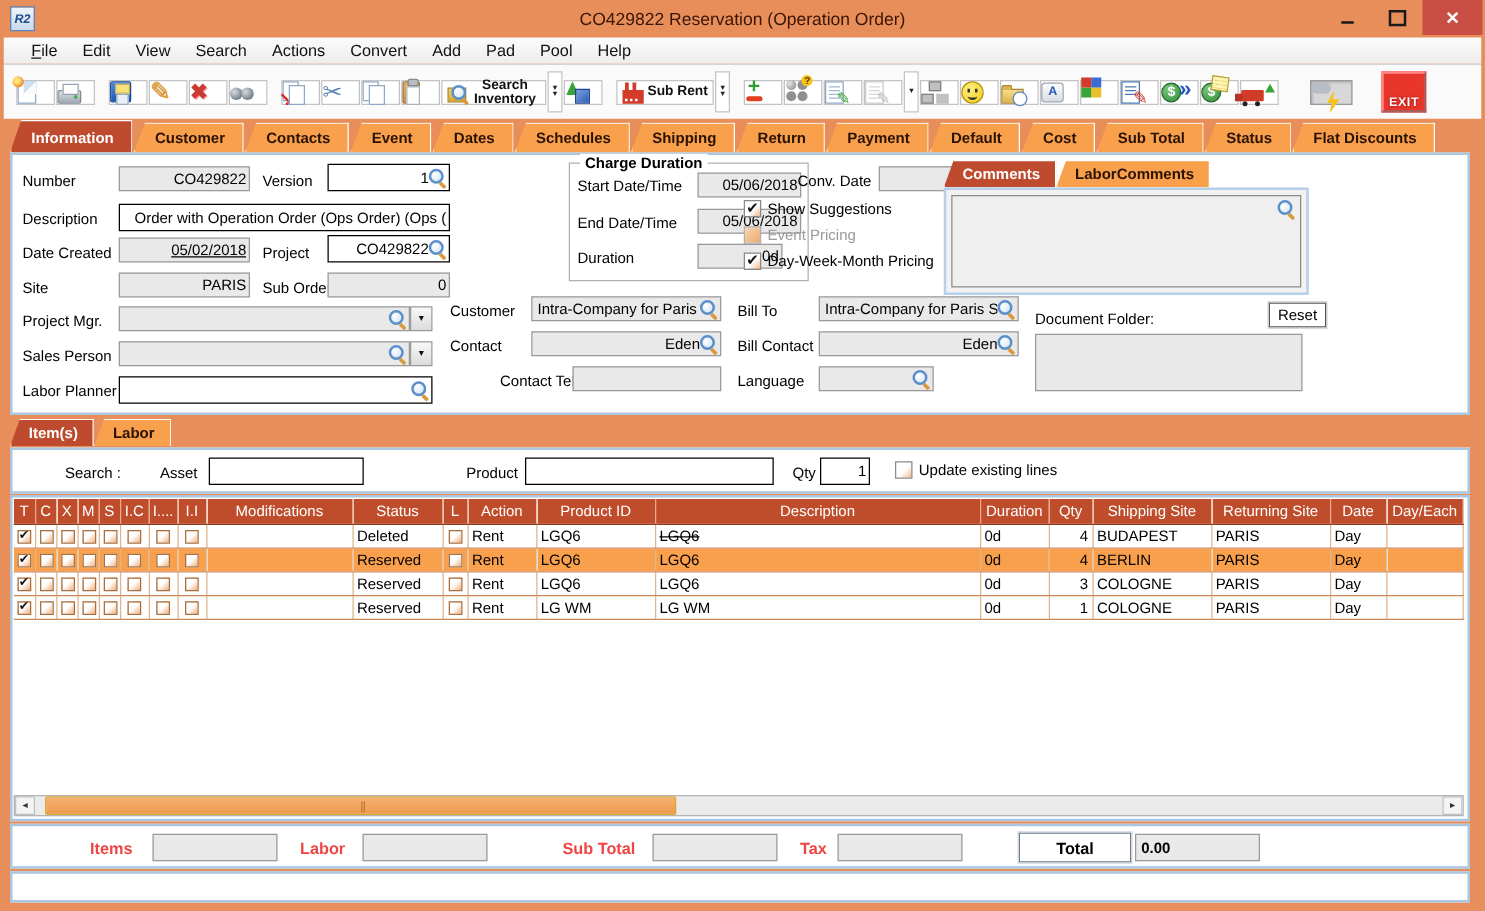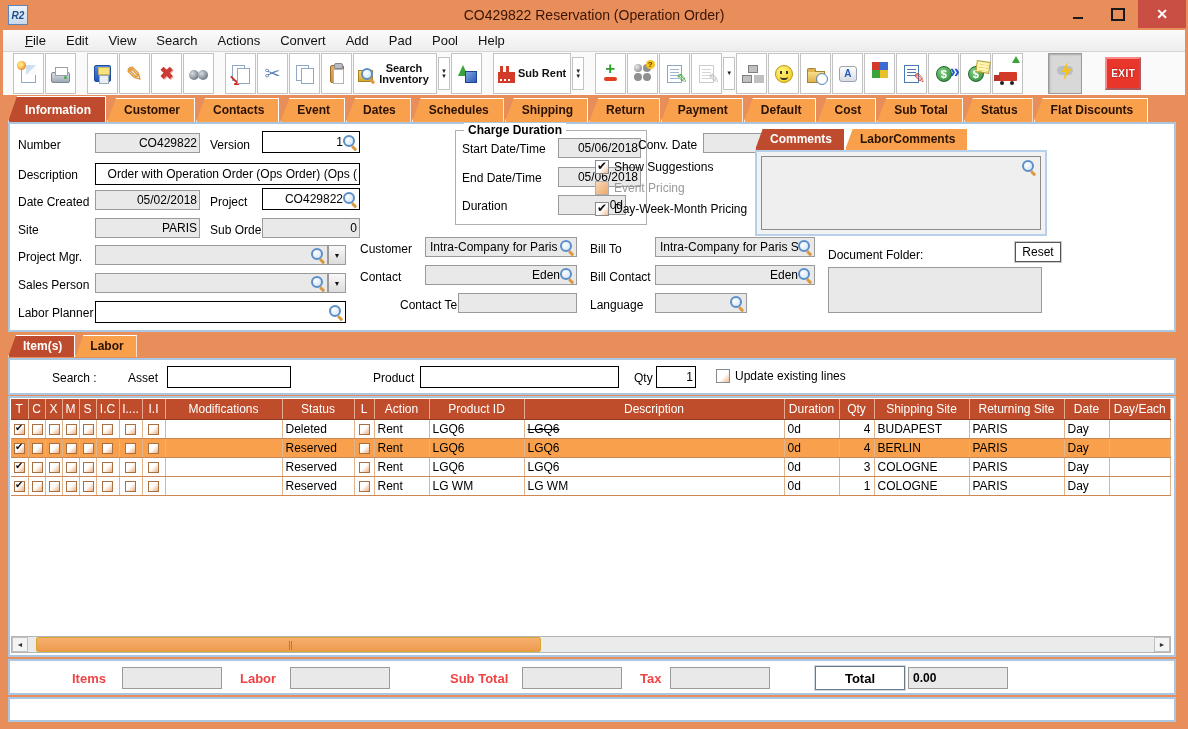--- a/index.html
+++ b/index.html
@@ -16,21 +16,21 @@
   .win-btn.max::before{ content:""; width:10px; height:9px; border:2px solid #1a1a1a; background:transparent;}
   .win-btn.close{ width:48px; background:#C94F45; color:#fff; font-weight:bold; font-size:14px;}
 
   
   .menubar{ position:absolute; left:3px; top:30px; width:1182px; height:22px; background:linear-gradient(#fbfbfb,#ededed); border-bottom:1px solid #d5d5d5; display:flex; align-items:center; padding-left:12px; gap:0;}
   .menu-item{ display:inline-block; padding:2px 10px; font-size:13px; color:#111; }
   .menu-item:first-child::first-letter{ text-decoration:underline; }
 
   
   .toolbar{ position:absolute; left:3px; top:52px; width:1182px; height:43px; background:#fafafa; display:flex; align-items:center; padding-left:10px; }
-  .tb-btn{ width:31px; height:41px; border:1px solid #c3c3c3; background:#fff; display:flex; align-items:center; justify-content:center; position:relative; margin-right:1px; flex:none;}
+  .tb-btn{ width:31px; height:20px; border:1px solid #c3c3c3; background:#fff; display:flex; align-items:center; justify-content:flex-start; position:relative; margin-right:1px; flex:none;}
   .tb-wide{ width:auto; padding:0 4px; gap:3px; }
   .tb-drop{ width:12px; height:33px; border:1px solid #c3c3c3; background:#fff; display:flex; flex-direction:column; align-items:center; justify-content:center; font-size:6px; line-height:5px; color:#222; margin-right:1px; flex:none;}
   .tb-gap{ width:10px; flex:none;}
   .tb-label{ font-size:11px; font-weight:bold; color:#111; line-height:11px; }
   .ic{ position:relative; display:inline-block; flex:none;}
 
   .ic-page{ width:15px; height:18px; background:#fff; border:1px solid #8fa8c8; }
   .ic-page::before{ content:""; position:absolute; right:-1px; top:-1px; border-style:solid; border-width:5px; border-color:#cfe0f2 #fafafa #fafafa #cfe0f2; }
   .ic-new::after{ content:""; position:absolute; left:-5px; top:-5px; width:9px; height:9px; border-radius:50%; background:radial-gradient(circle at 40% 40%, #ffe27a 25%, #f0872a 70%); }
   .ic-print{ width:19px; height:11px; background:linear-gradient(#d8dee6,#9fa9b5); border:1px solid #7d8894; border-radius:2px; margin-top:7px;}
@@ -92,21 +92,21 @@
   .ic-dollar::before{ content:"$"; position:absolute; left:0; top:1px; width:100%; text-align:center; color:#fff; font-size:11px; font-weight:bold;}
   .ic-dollar-arrows::after{ content:"\00BB"; position:absolute; right:-9px; top:-6px; color:#2458c8; font-size:18px; font-weight:bold;}
   .ic-note-behind::after{ content:""; position:absolute; right:-7px; top:-6px; width:12px; height:10px; background:repeating-linear-gradient(#fdf3b2, #fdf3b2 2px, #e8d060 3px); border:1px solid #b8a030; transform:rotate(8deg);}
   .ic-truck{ width:18px; height:9px; background:#d23b28; margin-top:6px; border-radius:1px;}
   .ic-truck::before{ content:""; position:absolute; left:-5px; bottom:0; width:6px; height:6px; background:#b8332a;}
   .ic-truck::after{ content:""; position:absolute; left:1px; bottom:-4px; width:4px; height:4px; background:#222; border-radius:50%; box-shadow:10px 0 0 #222;}
   .ic-truck-green{ position:absolute; right:2px; top:2px; width:0; height:0; border-left:4px solid transparent; border-right:4px solid transparent; border-bottom:7px solid #3aa33a;}
   .tb-flash{ background:#d8d8d8; border:1px solid #9a9a9a; box-shadow:inset 1px 1px 2px #aaa; width:34px;}
   .ic-cloud{ width:16px; height:9px; background:#b8bec6; border-radius:6px; margin-top:-6px;}
   .ic-bolt{ position:absolute; left:11px; top:8px; width:12px; height:18px; background:#f4c21a; clip-path:polygon(60% 0, 10% 55%, 42% 55%, 28% 100%, 95% 38%, 52% 38%);}
-  .tb-exit{ width:36px; height:33px; background:#e8362a; border:2px outset #f88; display:flex; align-items:center; justify-content:center; margin-left:2px;}
+  .tb-exit{ width:36px; height:33px; background:#e8362a; border:2px outset #f88; display:flex; align-items:flex-end; justify-content:center; margin-left:2px;}
   .tb-exit span{ color:#fff; font-size:10px; font-weight:bold; letter-spacing:.5px; text-shadow:0 0 2px #800;}
 
   
   .tabbar{ position:absolute; left:8px; top:96px; width:1172px; height:26px; display:flex; align-items:flex-end;}
   .tab{ height:24px; background:#F9A04C; border:1px solid #fff; border-bottom:none; margin-right:1px; padding:4px 14px 0 16px; font-size:12px; font-weight:bold; color:#2a1204; clip-path:polygon(9px 0, 100% 0, 100% 100%, 0 100%); }
   .tab.active{ background:#BE4B2E; color:#fff; height:26px; padding-top:6px;}
 
   
   .panel{ position:absolute; background:#fff; border:2px solid #aac6e0; }
   .info-panel{ left:8px; top:122px; width:1168px; height:210px; }
@@ -322,21 +322,21 @@
         <span class="val">1</span>
         <span class="mag"></span>
       </div>
 
     <div class="lbl" style="left:8px; top:44px;">Description</div>
     <div class="fld fld-edit" style="left:85px; top:39px; width:265px;">
         <span class="val">Order with Operation Order (Ops Order) (Ops (</span>
       </div>
 
     <div class="lbl" style="left:8px; top:71px;">Date Created</div>
-    <div class="fld" style="left:85px; top:66px; width:105px;">
+    <div class="fld" style="left:85px; top:66px; width:105px;text-decoration:underline;">
         <span class="val">05/02/2018</span>
       </div>
     <div class="lbl" style="left:200px; top:71px;">Project</div>
     <div class="fld fld-edit" style="left:252px; top:64px; width:98px;">
         <span class="val">CO429822</span>
         <span class="mag"></span>
       </div>
 
     <div class="lbl" style="left:8px; top:99px;">Site</div>
     <div class="fld" style="left:85px; top:94px; width:105px;">

